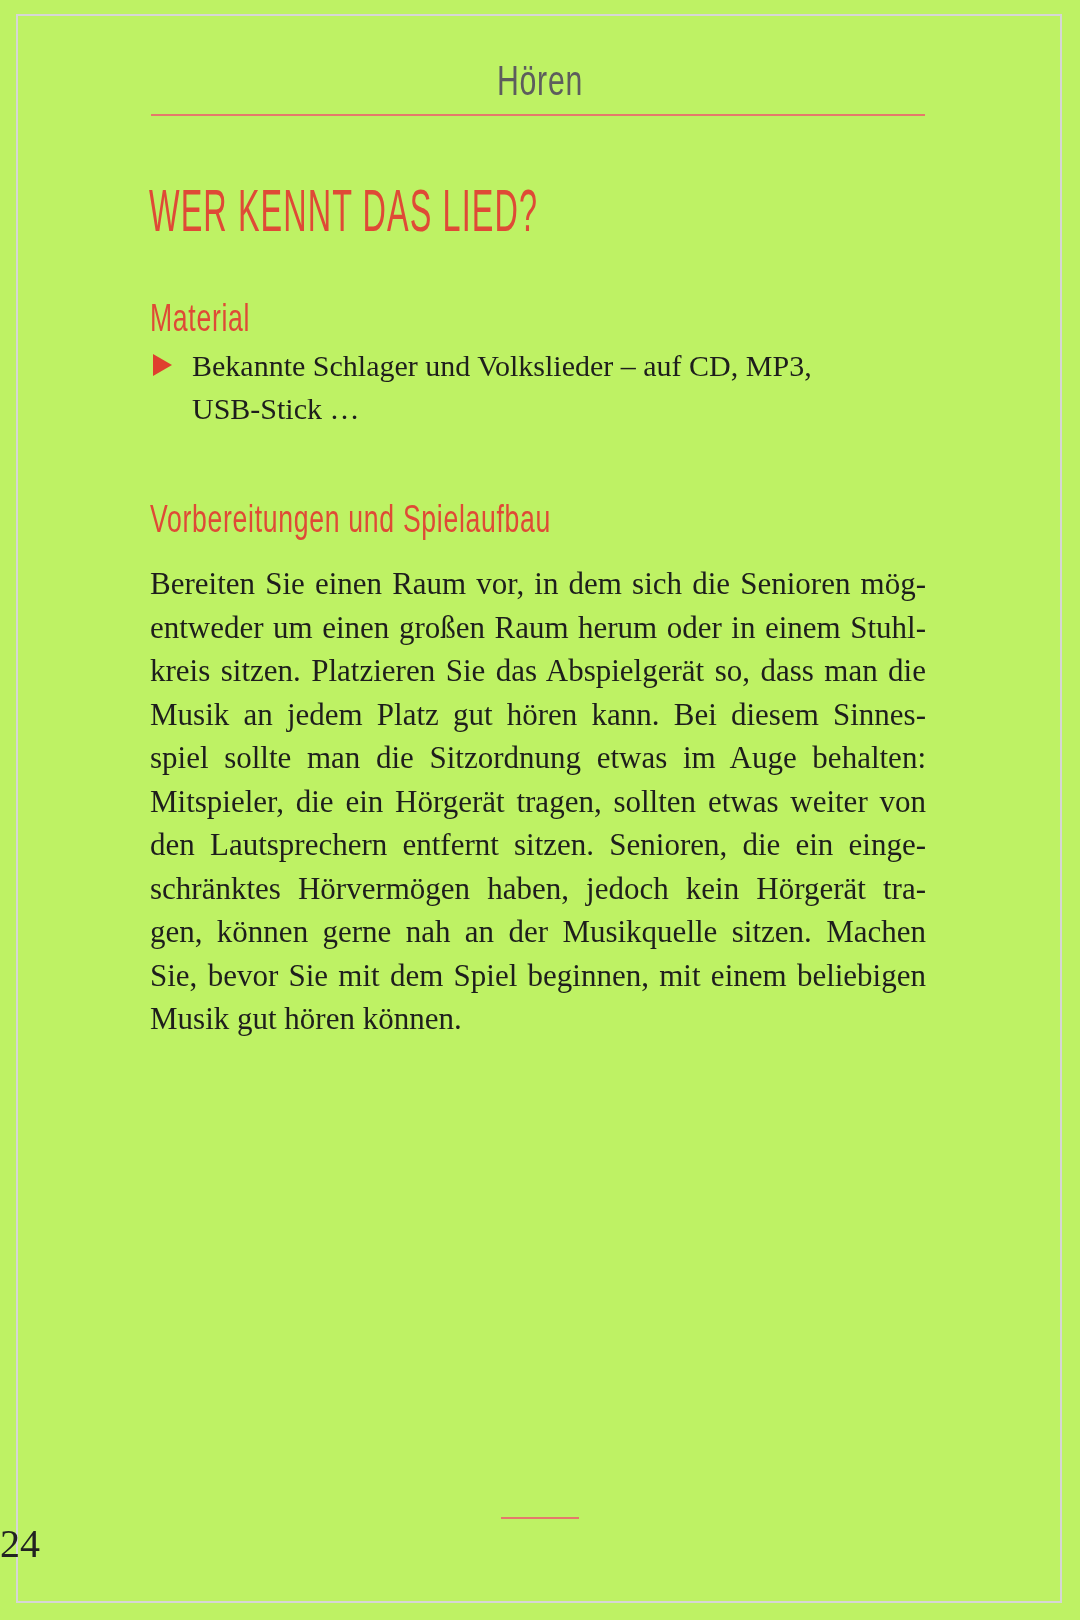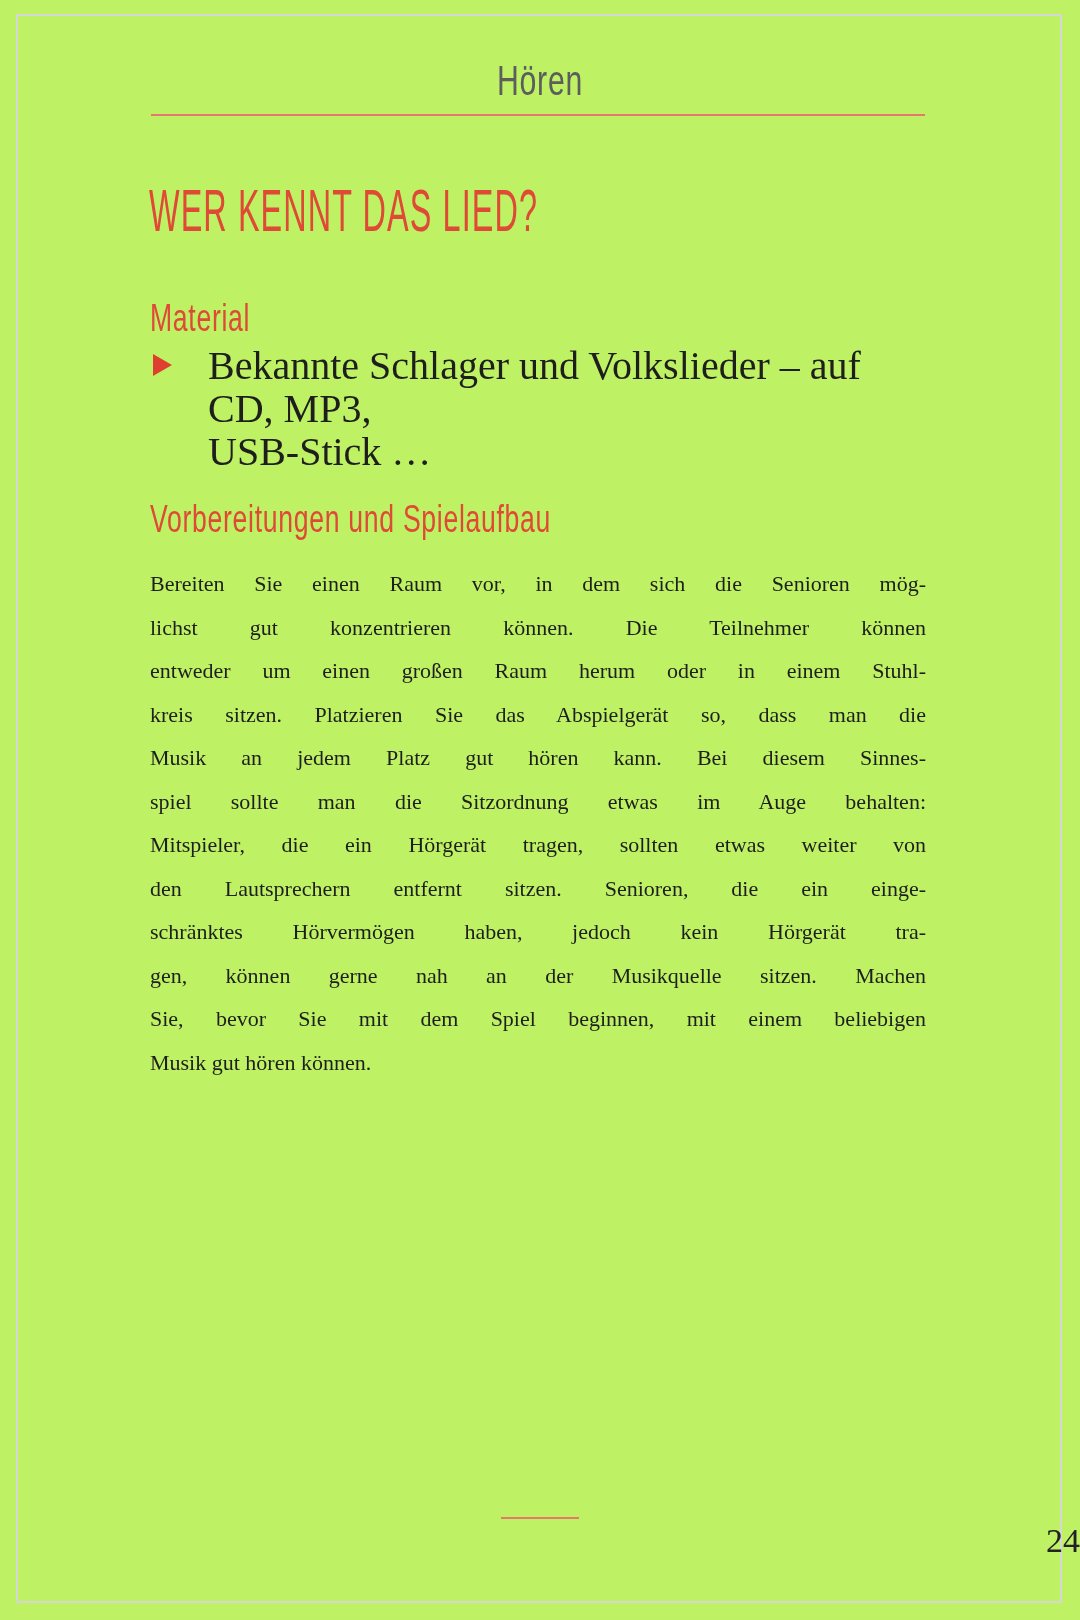--- a/index.html
+++ b/index.html
@@ -94,32 +94,31 @@
     position: absolute;
     left: 3px;
     top: 10px;
     width: 0;
     height: 0;
     border-left: 19px solid #df3f2e;
     border-top: 11px solid transparent;
     border-bottom: 11px solid transparent;
   }
   .b-line {
-    font-size: 40px;
+    font-size: 30px;
     line-height: 43px;
-    margin-left: 16px;
   }
   .body {
     position: absolute;
     left: 150px;
     top: 562px;
     width: 776px;
   }
   .body-line {
-    font-size: 22px;
+    font-size: 31px;
     line-height: 43.5px;
     height: 43.5px;
     overflow: hidden;
     text-align: justify;
     text-align-last: justify;
   }
   .body-line.final {
     text-align: right;
     text-align-last: left;
   }
@@ -129,22 +128,22 @@
     top: 1517px;
     width: 78px;
     height: 2px;
     background: #e5796b;
   }
   .page-number {
     position: absolute;
     left: 0;
     top: 1524px;
     width: 100%;
-    text-align: right;
-    font-size: 34px;
+    text-align: left;
+    font-size: 40px;
     line-height: 1;
     color: #222222;
   }
 </style>
 </head>
 <body>
 
 <div class="page">
   <div class="frame"></div>
 
@@ -160,21 +159,20 @@
       <span class="tri"></span>
       <div class="b-line">Bekannte Schlager und Volkslieder – auf CD, MP3,</div>
       <div class="b-line">USB-Stick …</div>
     </li>
   </ul>
 
   <h2 id="heading-prep" class="section-heading hand">Vorbereitungen und Spielaufbau</h2>
 
   <div class="body">
     <div class="body-line">Bereiten Sie einen Raum vor, in dem sich die Senioren mög-</div>
-    <div class="body-line">lichst gut konzentrieren können. Die Teilnehmer können</div>
     <div class="body-line">entweder um einen großen Raum herum oder in einem Stuhl-</div>
     <div class="body-line">kreis sitzen. Platzieren Sie das Abspielgerät so, dass man die</div>
     <div class="body-line">Musik an jedem Platz gut hören kann. Bei diesem Sinnes-</div>
     <div class="body-line">spiel sollte man die Sitzordnung etwas im Auge behalten:</div>
     <div class="body-line">Mitspieler, die ein Hörgerät tragen, sollten etwas weiter von</div>
     <div class="body-line">den Lautsprechern entfernt sitzen. Senioren, die ein einge-</div>
     <div class="body-line">schränktes Hörvermögen haben, jedoch kein Hörgerät tra-</div>
     <div class="body-line">gen, können gerne nah an der Musikquelle sitzen. Machen</div>
     <div class="body-line">Sie, bevor Sie mit dem Spiel beginnen, mit einem beliebigen</div>
     <div class="body-line final">Musik gut hören können.</div>

